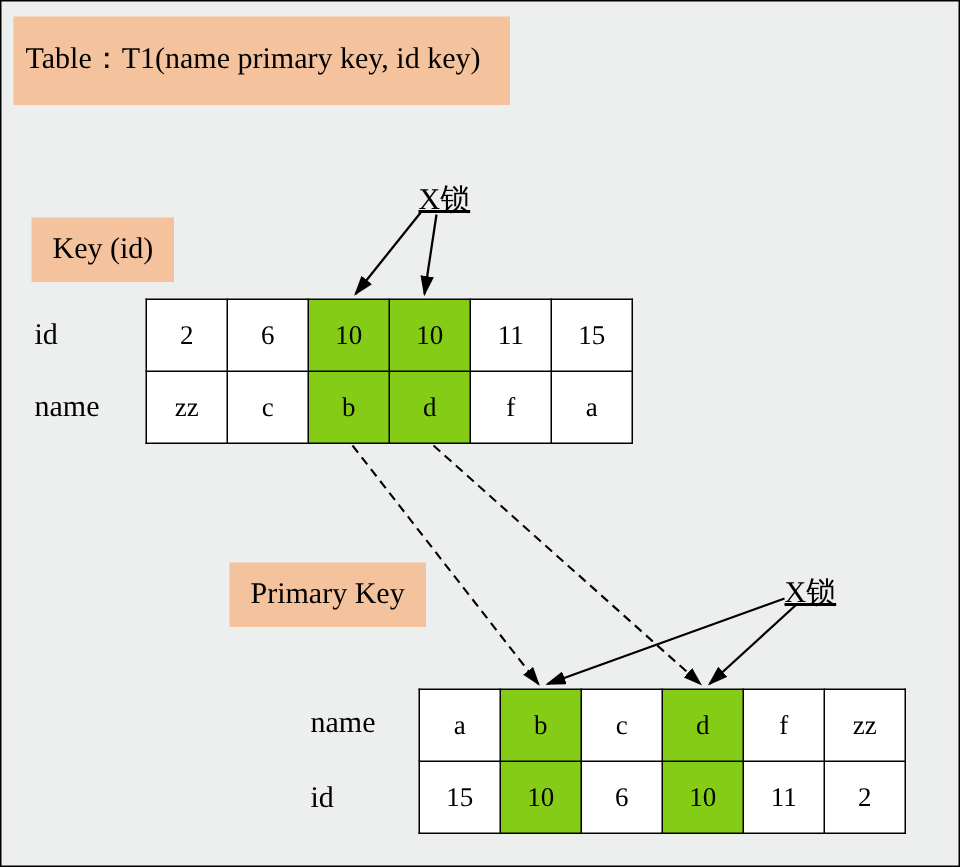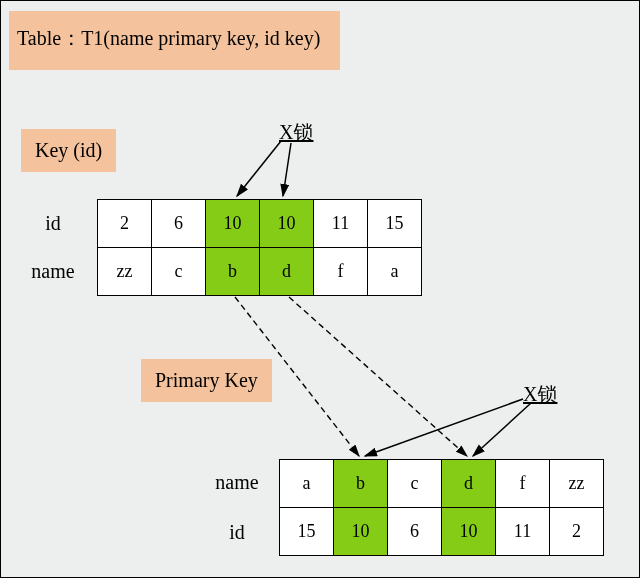--- a/index.html
+++ b/index.html
@@ -18,38 +18,39 @@
     padding: 14px 20px 18px 8px;
     font-size: 20px;
     color: #000;
   }
   .label-box {
     position: absolute;
     background: #f4c29c;
     padding: 10px 14px;
     font-size: 20px;
     color: #000;
+    margin-top: 16px;
   }
   .tbl {
     position: absolute;
     border-collapse: collapse;
   }
   .tbl td {
     border: 1px solid #000;
     width: 54px;
     height: 48px;
     text-align: center;
     font-size: 18px;
     background: #fff;
   }
   .tbl td.hl { background: #84cc16; }
   .rowlabel {
     position: absolute;
     font-size: 20px;
-    text-align: center;
+    text-align: left;
     width: 60px;
   }
   .annot {
     position: absolute;
     font-size: 20px;
     text-decoration: underline;
   }
   svg.overlay {
     position: absolute;
     left: 0; top: 0;
@@ -87,21 +88,21 @@
     <td>zz</td>
     <td>c</td>
     <td class="hl">b</td>
     <td class="hl">d</td>
     <td>f</td>
     <td>a</td>
   </tr>
 </tbody>
   </table>
 
-<div class="label-box" style="left:140px; top:358px;">
+<div class="label-box" style="left:152px; top:358px;">
   <span>Primary Key</span>
 </div>
 
 <div class="annot" style="left:522px; top:380px;">X锁</div>
 
 <div class="rowlabel" style="left:206px; top:470px;">name</div>
 <div class="rowlabel" style="left:206px; top:520px;">id</div>
 
 <table class="tbl" style="left:278px; top:458px;">
   <tbody>

